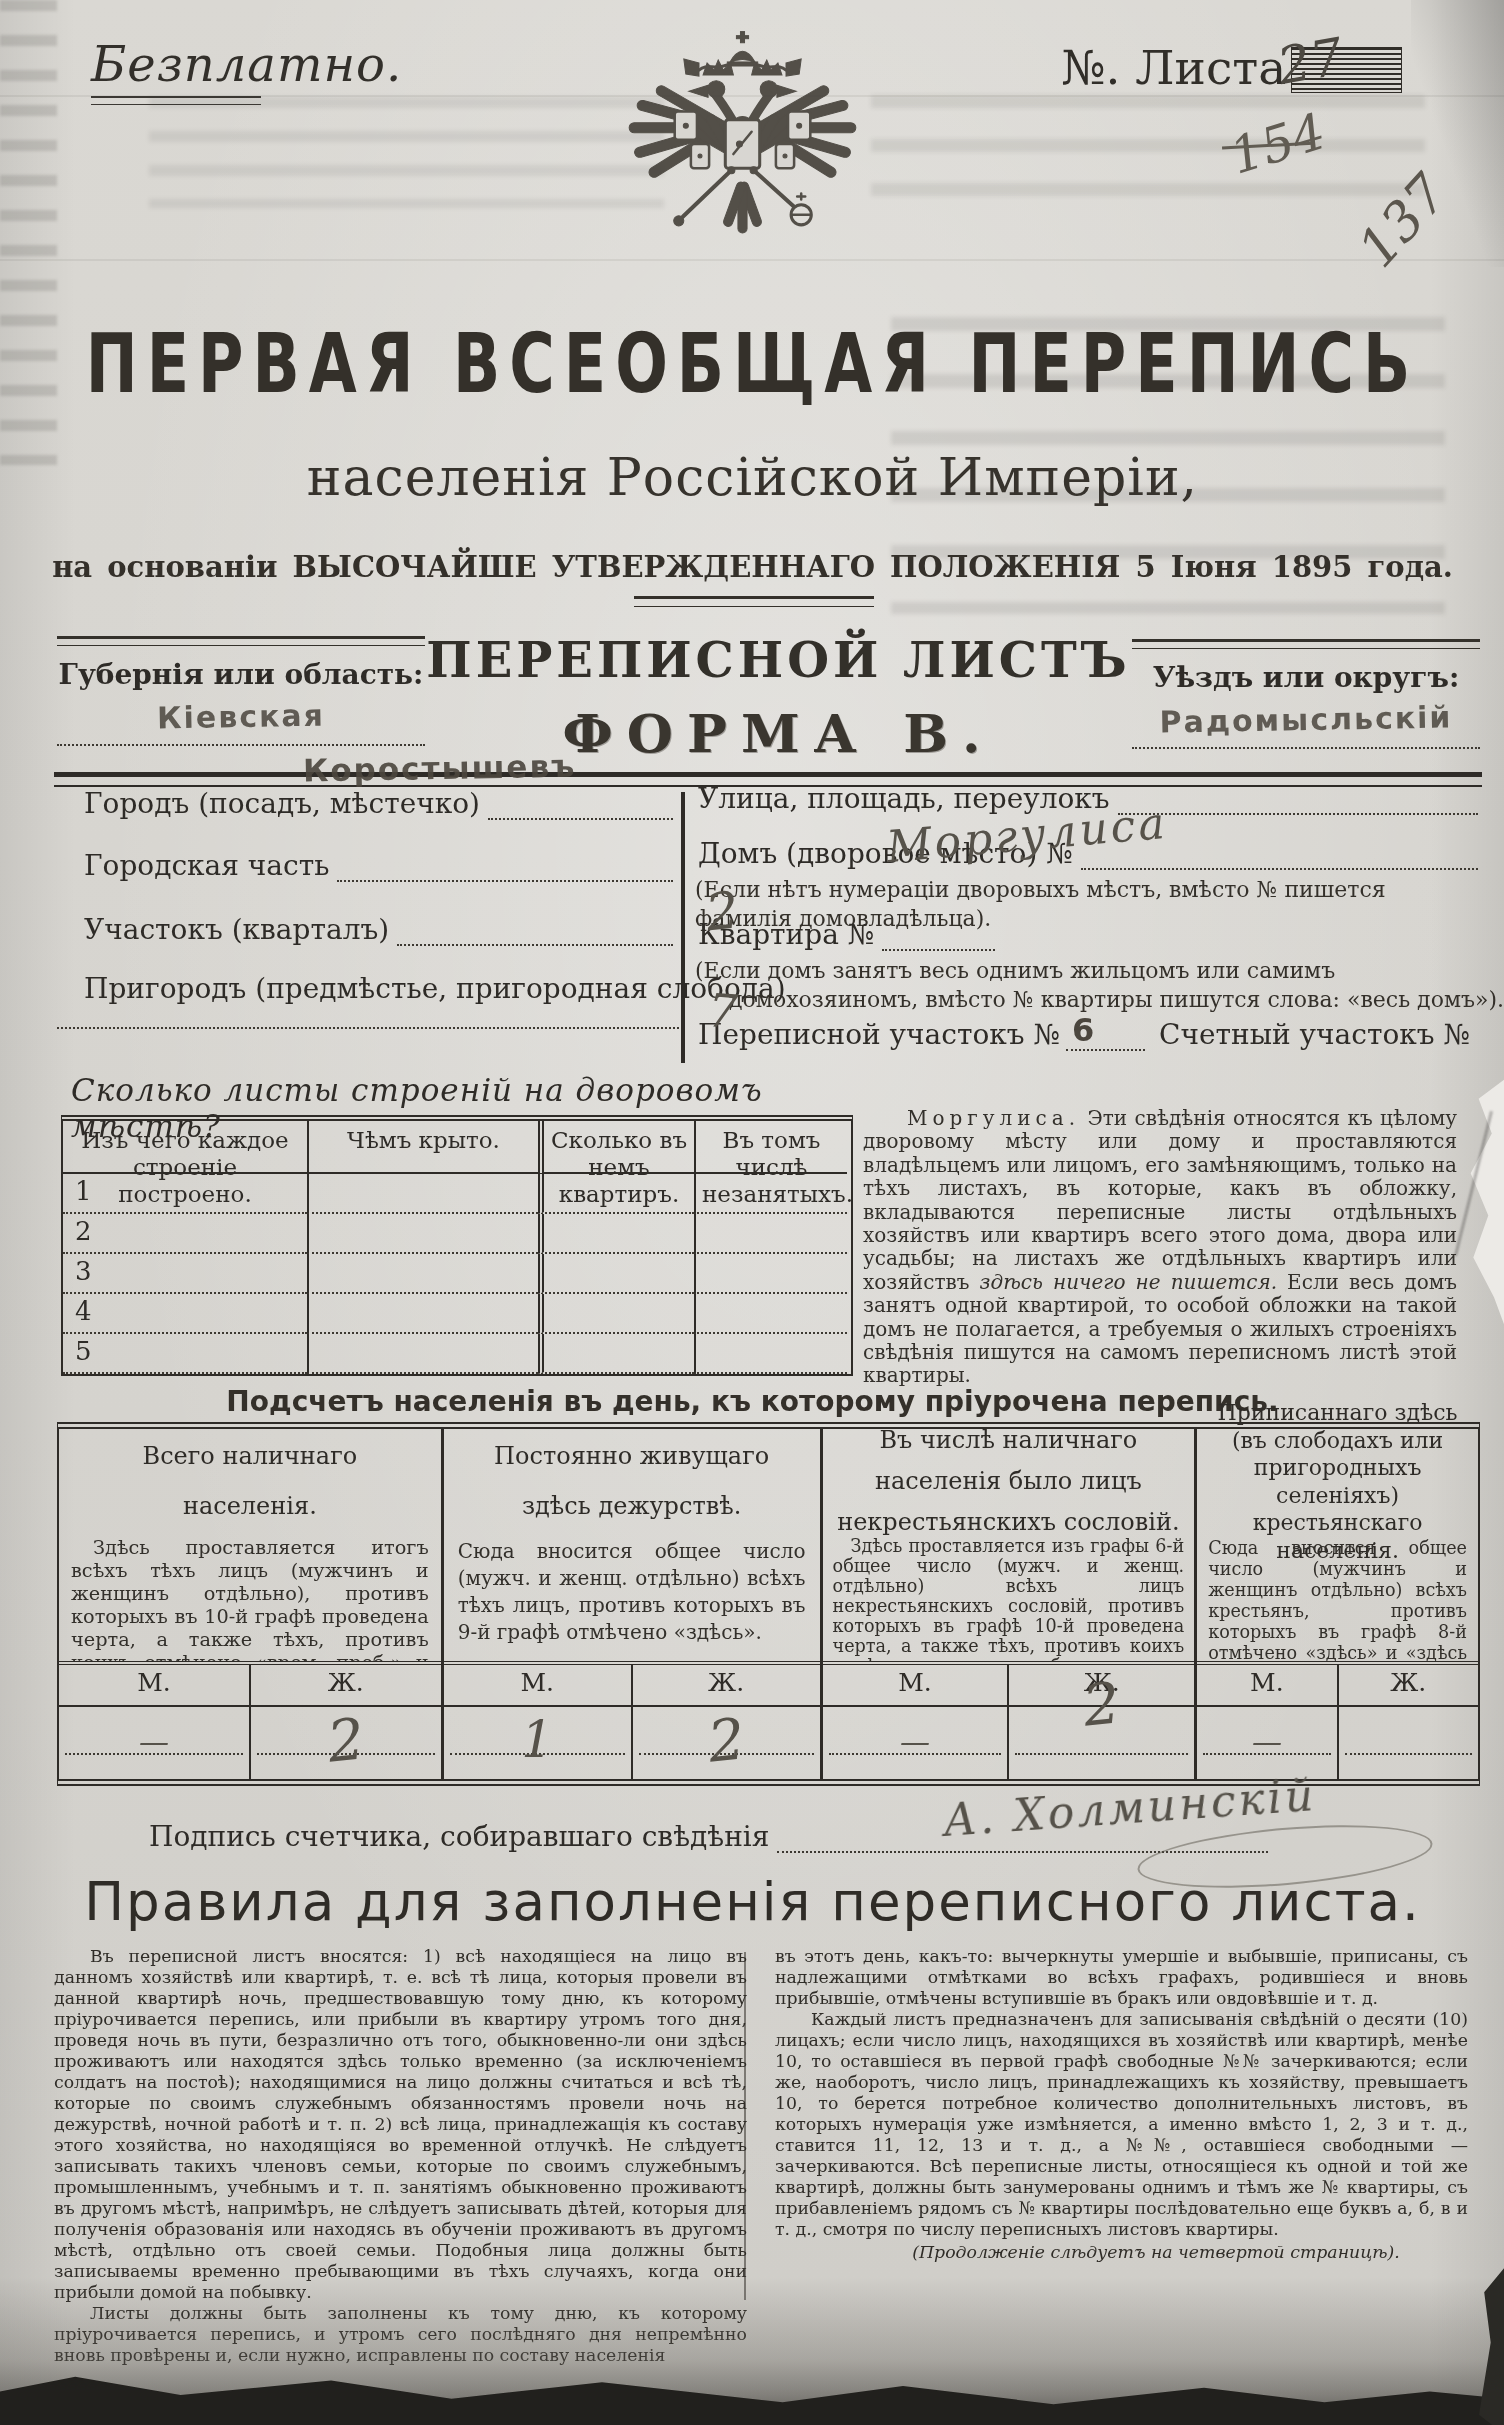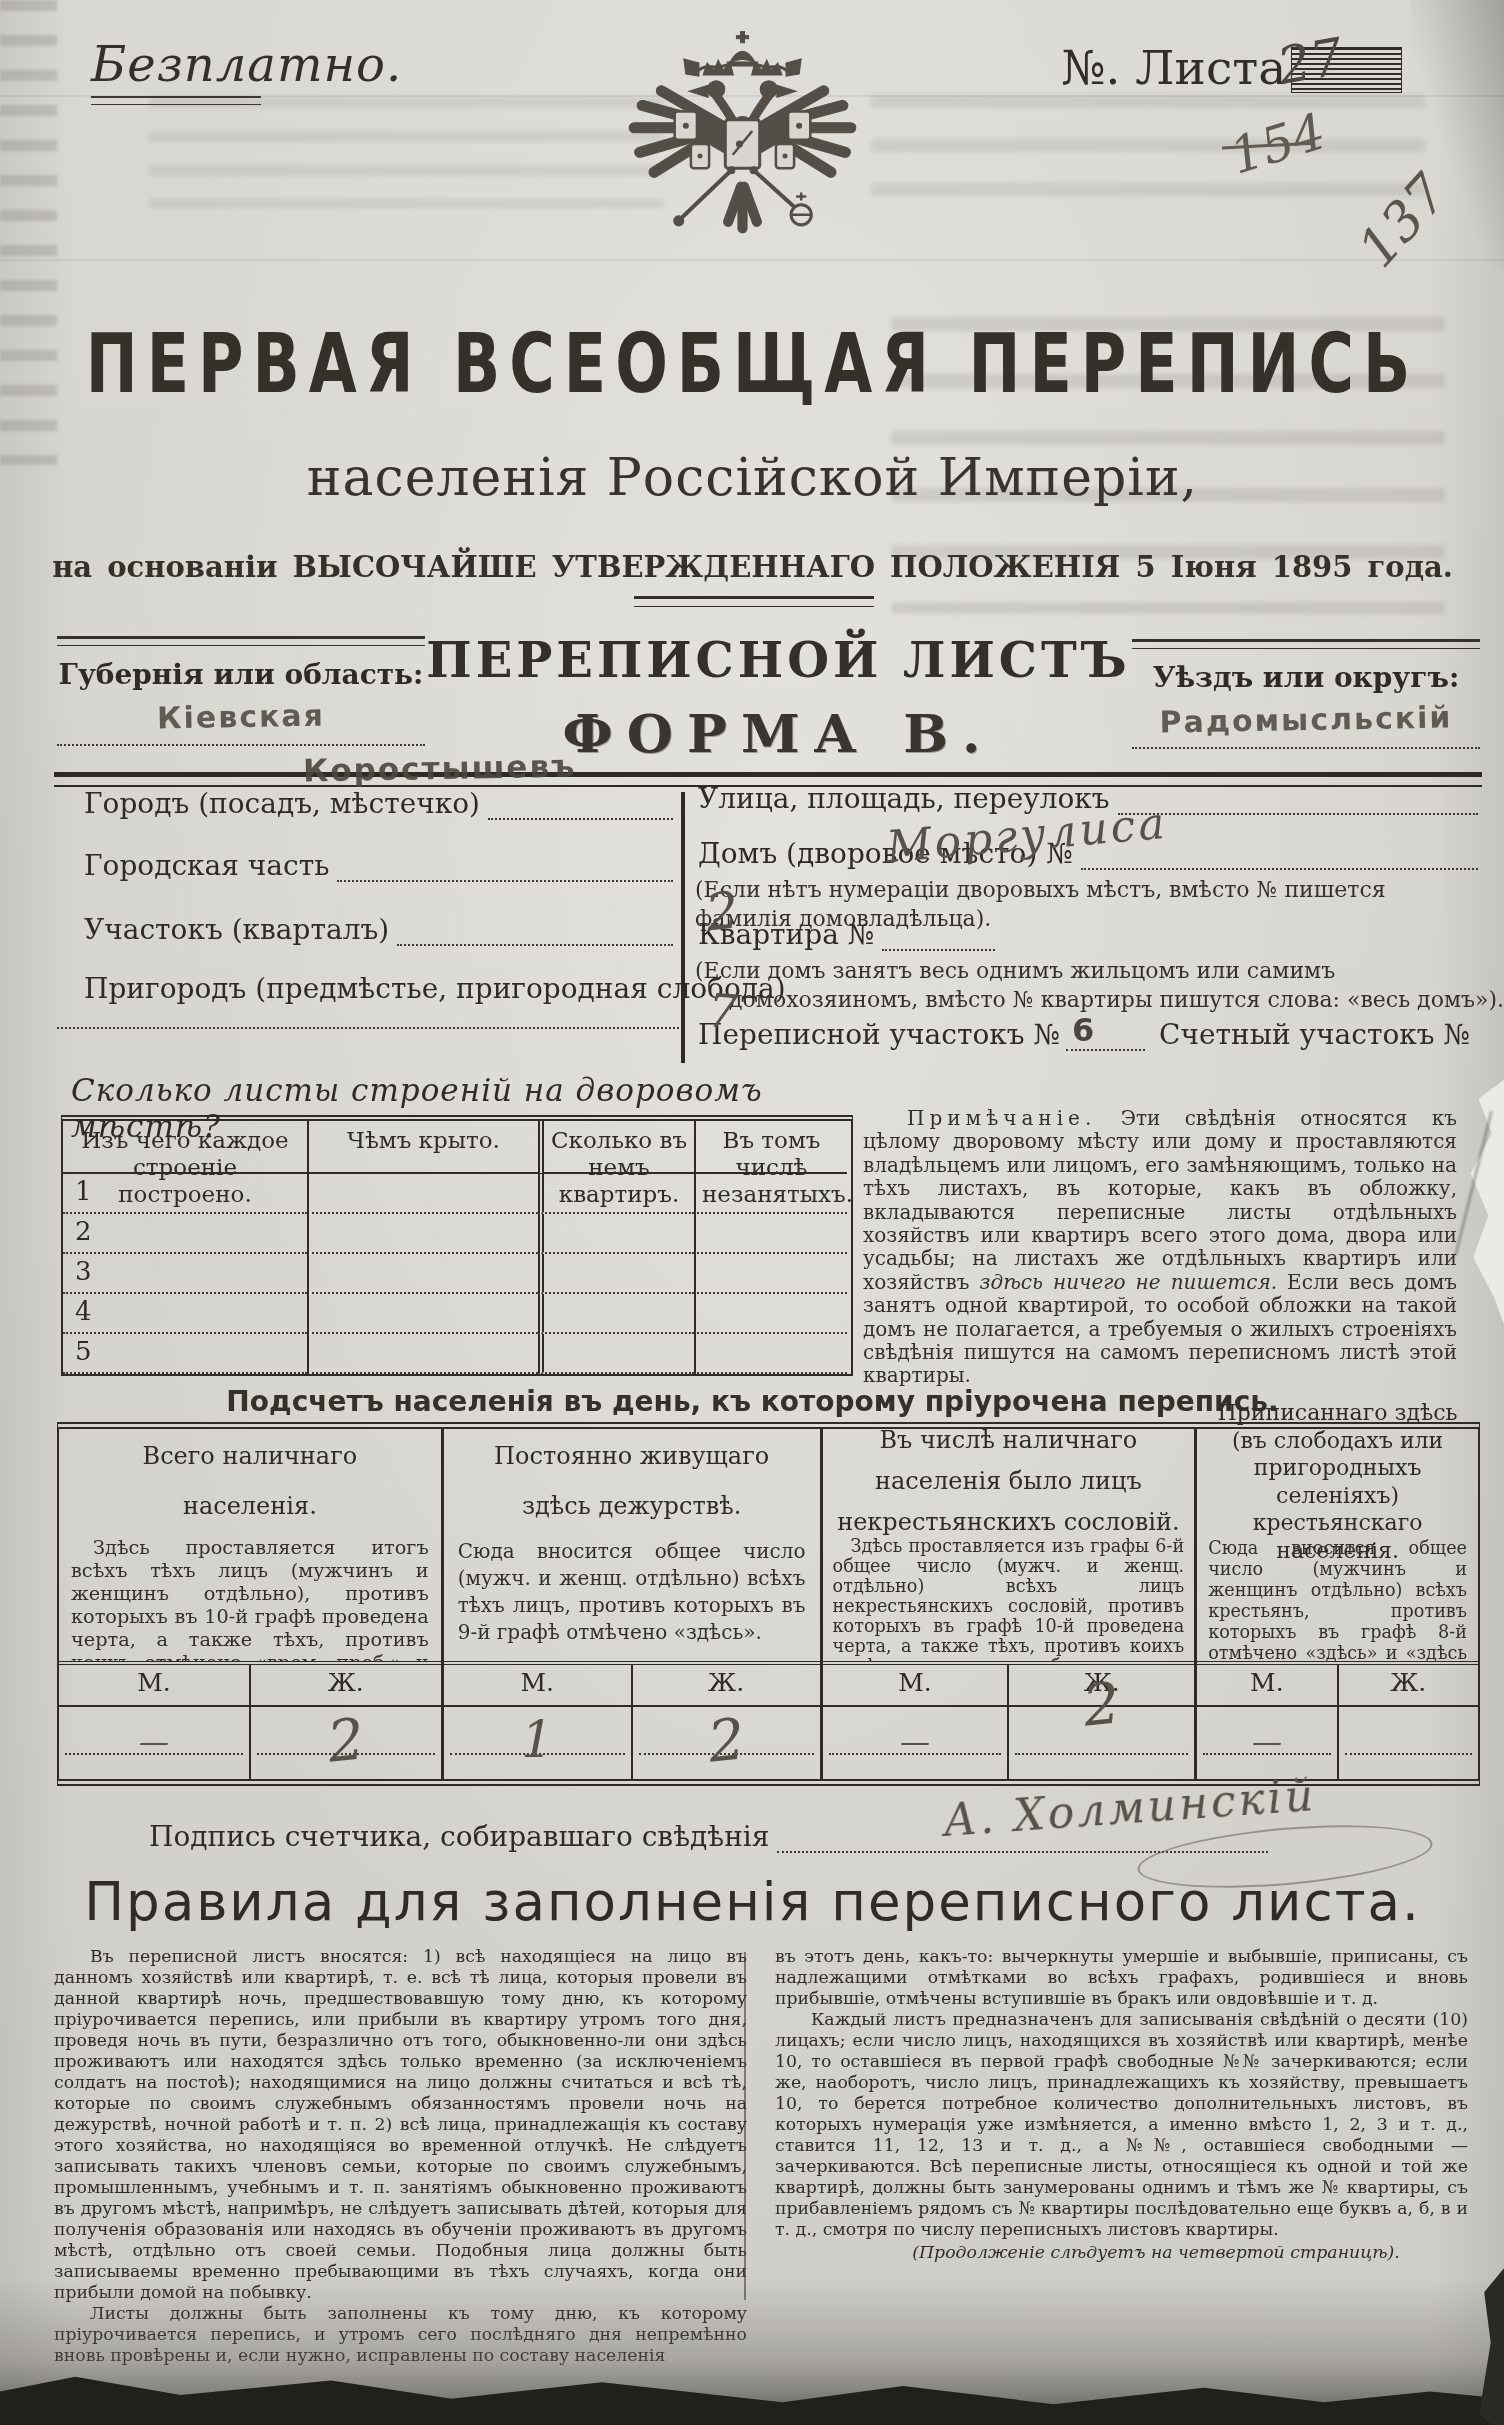--- a/index.html
+++ b/index.html
@@ -349,21 +349,21 @@
     <div class="br bc3"></div>
     <div class="br bc4"></div>
 
     <div class="br num">5</div>
     <div class="br bc2"></div>
     <div class="br bc3"></div>
     <div class="br bc4"></div>
   </div>
 
   <div class="abs note">
-    <span class="ind"></span><span class="nl">Примѣчаніе.</span>
+    <span class="ind"></span><span class="nl">Моргулиса.</span>
     <span>Эти свѣдѣнія относятся къ цѣлому дворовому мѣсту или дому и проставляются владѣльцемъ или лицомъ, его замѣняющимъ, только на тѣхъ листахъ, въ которые, какъ въ обложку, вкладываются переписные листы отдѣльныхъ хозяйствъ или квартиръ всего этого дома, двора или усадьбы; на листахъ же отдѣльныхъ квартиръ или хозяйствъ </span><em>здѣсь ничего не пишется.</em><span> Если весь домъ занятъ одной квартирой, то особой обложки на такой домъ не полагается, а требуемыя о жилыхъ строеніяхъ свѣдѣнія пишутся на самомъ переписномъ листѣ этой квартиры.</span>
   </div>
 
   <div class="abs chead">Подсчетъ населенія въ день, къ которому пріурочена перепись.</div>
   <div class="abs ctable">
 
     <div class="g g1">
       <div class="gt">Всего наличнаго населенія.</div>
       <div class="gd">Здѣсь проставляется итогъ всѣхъ тѣхъ лицъ (мужчинъ и женщинъ отдѣльно), противъ которыхъ въ 10-й графѣ проведена черта, а также тѣхъ, противъ коихъ отмѣчено «врем. преб.» и «врем. преб. √».</div>
       <div class="mf">

